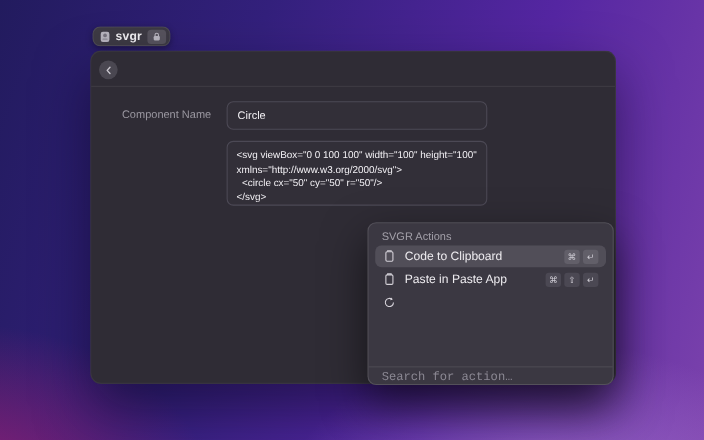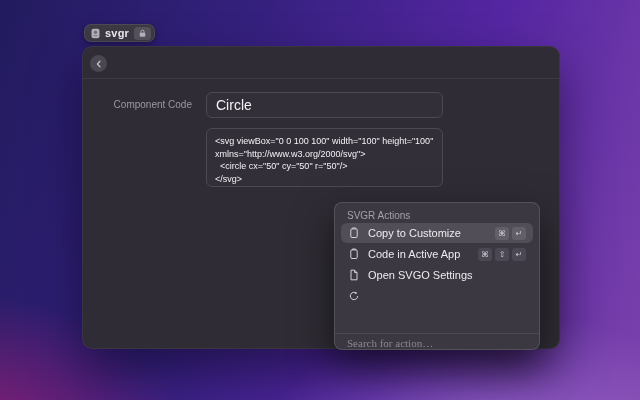--- a/index.html
+++ b/index.html
@@ -48,29 +48,29 @@
   }
   .lbl-name{ left:4px; top:52px; }
   .lbl-code{ left:4px; top:88px; }
 
   .field{
     position:absolute; left:123px; width:237px;
     background:rgba(255,255,255,.015);
     border:1px solid #4c4955; border-radius:6px;
     color:#f4f2f6; font-family:"Liberation Sans", sans-serif;
   }
-  .name-input{ top:45px; height:26px; font-size:14px; padding:0 9px; }
+  .name-input{ top:45px; height:26px; font-size:10px; padding:0 9px; }
   .code-area{
     top:81px; height:59px; font-size:9px; line-height:12.5px;
     padding:6px 8px; white-space:pre; overflow:hidden; resize:none;
   }
 
   
   .panel{
-    position:absolute; left:334px; top:202px; width:206px; height:148px;
+    position:absolute; left:334px; top:202px; width:224px; height:148px;
     background:#3b3842; border-radius:8px;
     border:1px solid rgba(255,255,255,.13);
     box-shadow:0 16px 40px rgba(0,0,0,.55);
     overflow:hidden;
   }
   .panel-title{ position:absolute; left:12px; top:7px; font-size:10px; color:#a3a0a9; }
   .panel-list{ position:absolute; left:6px; right:6px; top:20px; height:110px; overflow:hidden; }
   .item{
     height:20px; margin-bottom:1px; border-radius:6px;
     display:flex; align-items:center; gap:8px; padding:0 7px;
@@ -83,21 +83,21 @@
     min-width:14px; height:13px; padding:0 2px; border-radius:3px;
     background:#4b4853; color:#cfccd4;
     font-family:"DejaVu Sans", sans-serif; font-size:8px;
     display:flex; align-items:center; justify-content:center;
   }
   .item.selected .keycap{ background:#625f69; }
   .panel-divider{ position:absolute; left:0; right:0; top:130px; height:1px; background:rgba(255,255,255,.09); }
   .panel-search{
     position:absolute; left:0; top:131px; width:100%; height:17px;
     background:transparent; border:none; padding:0 12px;
-    font-family:Liberation Serif, serif; font-size:11px; color:#d9d6de;
+    font-family:Liberation Mono, monospace; font-size:11px; color:#d9d6de;
   }
   .panel-search::placeholder{ color:#8b8893; }
 
   svg{ display:block; }
 </style>
 </head>
 <body>
 
 <div class="stage">
 
@@ -119,73 +119,64 @@
   </div>
 
   <div class="window">
     <div class="back-btn">
       <svg viewBox="0 0 12 12" width="10" height="10">
         <path d="M7.2 2.6 L4.1 6 L7.2 9.4" fill="none" stroke="currentColor" stroke-width="1.5" stroke-linecap="round" stroke-linejoin="round"></path>
       </svg>
     </div>
     <div class="hdr-divider"></div>
 
-    <div class="form-label lbl-name">Component Code</div>
+    <div class="form-label lbl-name">Component Name</div>
     <input class="field name-input" type="text" value="Circle" style="">
 
     <textarea class="field code-area" spellcheck="false" style="">&lt;svg viewBox="0 0 100 100" width="100" height="100"
 xmlns="http://www.w3.org/2000/svg"&gt;
   &lt;circle cx="50" cy="50" r="50"/&gt;
 &lt;/svg&gt;</textarea>
   </div>
 
   <div class="panel">
     <div class="panel-title">SVGR Actions</div>
 
     <div class="panel-list">
 
       <div class="item selected">
         <span class="ic">
           <svg viewBox="0 0 12 12" width="12" height="12" fill="none" stroke="currentColor" stroke-width="1">
             <rect x="2.8" y="1.9" width="6.4" height="8.6" rx="1.1"></rect>
             <path d="M4.4 1.9 V1 h3.2 v0.9"></path>
           </svg>
         </span>
-        <span class="lbl">Copy to Customize</span>
+        <span class="lbl">Code to Clipboard</span>
         <span class="keys">
           <span class="keycap">⌘</span>
           <span class="keycap">↵</span>
         </span>
       </div>
 
       <div class="item">
         <span class="ic">
           <svg viewBox="0 0 12 12" width="12" height="12" fill="none" stroke="currentColor" stroke-width="1">
             <rect x="2.8" y="1.9" width="6.4" height="8.6" rx="1.1"></rect>
             <path d="M4.4 1.9 V1 h3.2 v0.9"></path>
           </svg>
         </span>
-        <span class="lbl">Code in Active App</span>
+        <span class="lbl">Paste in Paste App</span>
         <span class="keys">
           <span class="keycap">⌘</span>
           <span class="keycap">⇧</span>
           <span class="keycap">↵</span>
         </span>
       </div>
 
 
-      <div class="item">
-        <span class="ic">
-          <svg viewBox="0 0 12 12" width="12" height="12" fill="none" stroke="currentColor" stroke-width="1">
-            <path d="M3 1.2 h3.6 L9 3.6 V10.8 H3 Z"></path>
-            <path d="M6.6 1.2 V3.6 H9"></path>
-          </svg>
-        </span>
-        <span class="lbl">Open SVGO Settings</span>
-      </div>
 
       <div class="item">
         <span class="ic">
           <svg viewBox="0 0 12 12" width="12" height="12" fill="none" stroke="currentColor" stroke-width="1">
             <path d="M9.7 6 a3.7 3.7 0 1 1 -1.2 -2.75"></path>
             <polygon points="8.1,1.4 8.8,3.6 6.6,3.9" fill="currentColor" stroke="none"></polygon>
           </svg>
         </span>
       </div>
 

